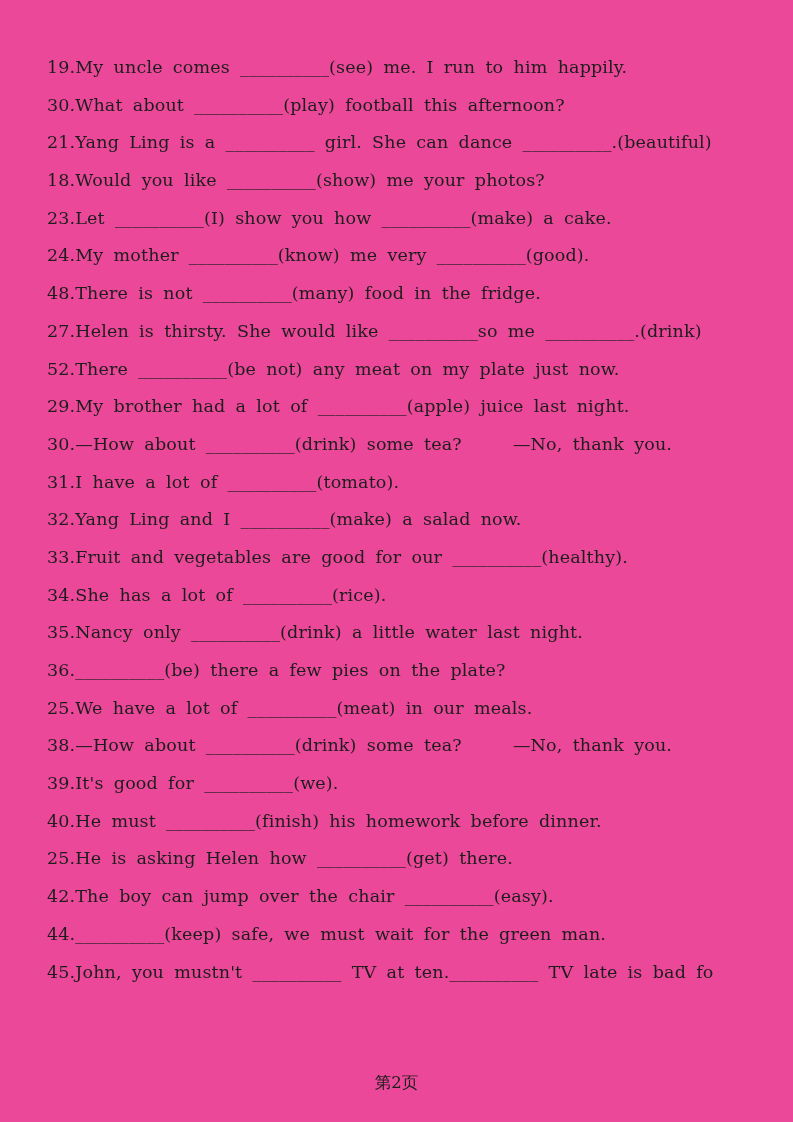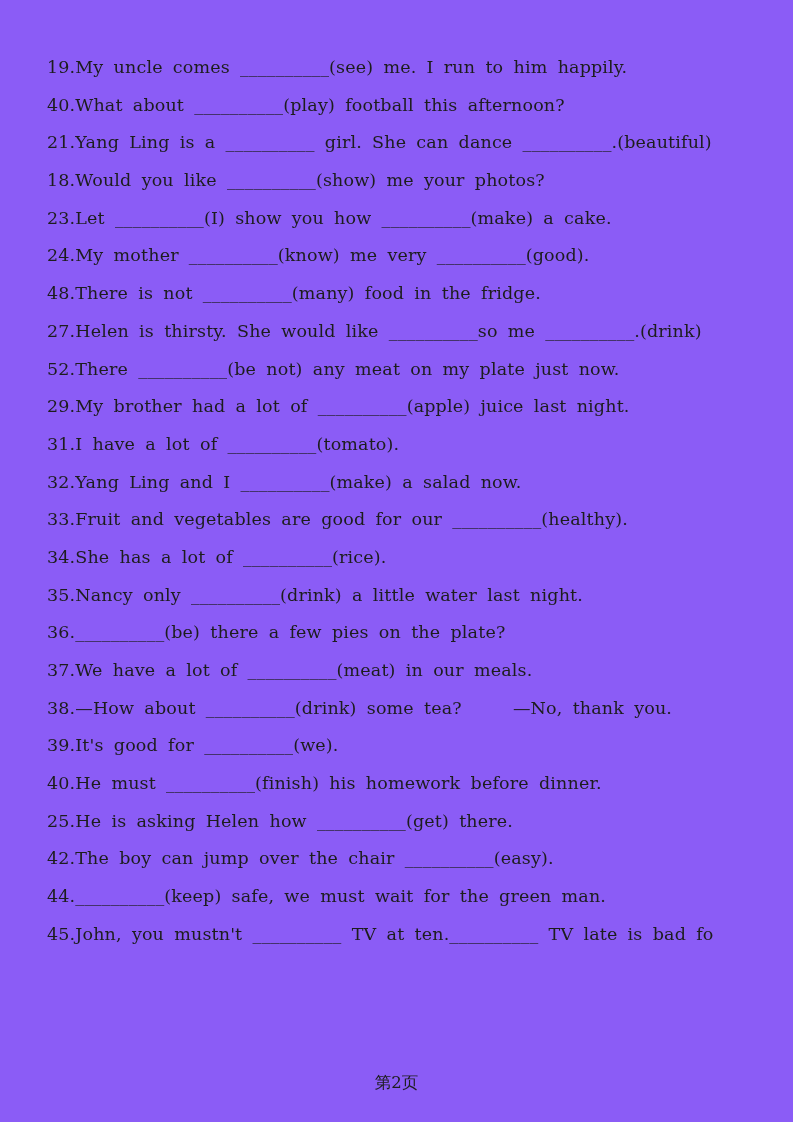--- a/index.html
+++ b/index.html
@@ -4,21 +4,21 @@
 <style>
   html, body {
     margin: 0;
     padding: 0;
     background: #ffffff;
   }
   .page {
     position: relative;
     width: 793px;
     height: 1122px;
-    background: #8b5cf6;
+    background: #ec4899;
     overflow: hidden;
     font-family: "DejaVu Serif", "Liberation Serif", serif;
     color: #1d1d1d;
   }
   .content {
     position: absolute;
     top: 49px;
     left: 47px;
     right: 10px;
   }
@@ -40,36 +40,37 @@
     line-height: 24px;
     color: #1d1d1d;
   }
 </style>
 </head>
 <body>
 
 <div class="page">
   <div class="content">
     <div class="line">19.My uncle comes __________(see) me. I run to him happily.</div>
-    <div class="line">40.What about __________(play) football this afternoon?</div>
+    <div class="line">30.What about __________(play) football this afternoon?</div>
     <div class="line">21.Yang Ling is a __________ girl. She can dance __________.(beautiful)</div>
     <div class="line">18.Would you like __________(show) me your photos?</div>
     <div class="line">23.Let __________(I) show you how __________(make) a cake.</div>
     <div class="line">24.My mother __________(know) me very __________(good).</div>
     <div class="line">48.There is not __________(many) food in the fridge.</div>
     <div class="line">27.Helen is thirsty. She would like __________so me __________.(drink)</div>
     <div class="line">52.There __________(be not) any meat on my plate just now.</div>
     <div class="line">29.My brother had a lot of __________(apple) juice last night.</div>
+    <div class="line">30.—How about __________(drink) some tea?     —No, thank you.</div>
     <div class="line">31.I have a lot of __________(tomato).</div>
     <div class="line">32.Yang Ling and I __________(make) a salad now.</div>
     <div class="line">33.Fruit and vegetables are good for our __________(healthy).</div>
     <div class="line">34.She has a lot of __________(rice).</div>
     <div class="line">35.Nancy only __________(drink) a little water last night.</div>
     <div class="line">36.__________(be) there a few pies on the plate?</div>
-    <div class="line">37.We have a lot of __________(meat) in our meals.</div>
+    <div class="line">25.We have a lot of __________(meat) in our meals.</div>
     <div class="line">38.—How about __________(drink) some tea?     —No, thank you.</div>
     <div class="line">39.It's good for __________(we).</div>
     <div class="line">40.He must __________(finish) his homework before dinner.</div>
     <div class="line">25.He is asking Helen how __________(get) there.</div>
     <div class="line">42.The boy can jump over the chair __________(easy).</div>
     <div class="line">44.__________(keep) safe, we must wait for the green man.</div>
     <div class="line">45.John, you mustn't __________ TV at ten.__________ TV late is bad fo</div>
   </div>
   <div class="footer">第2页</div>
 </div>

